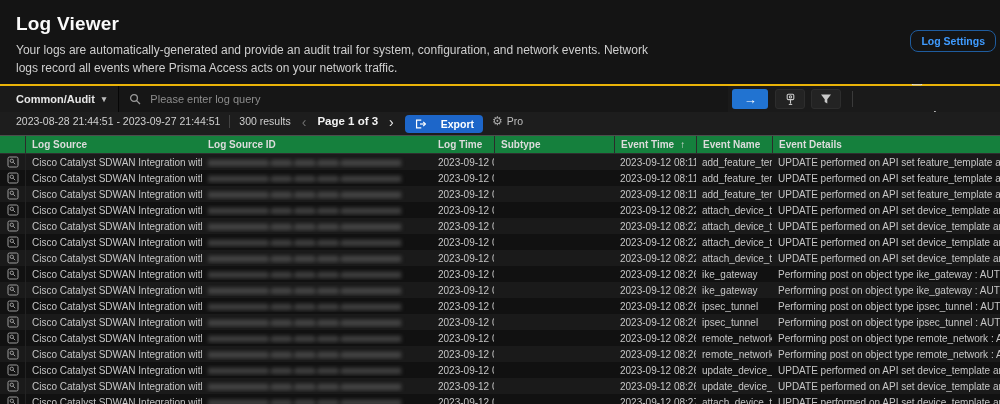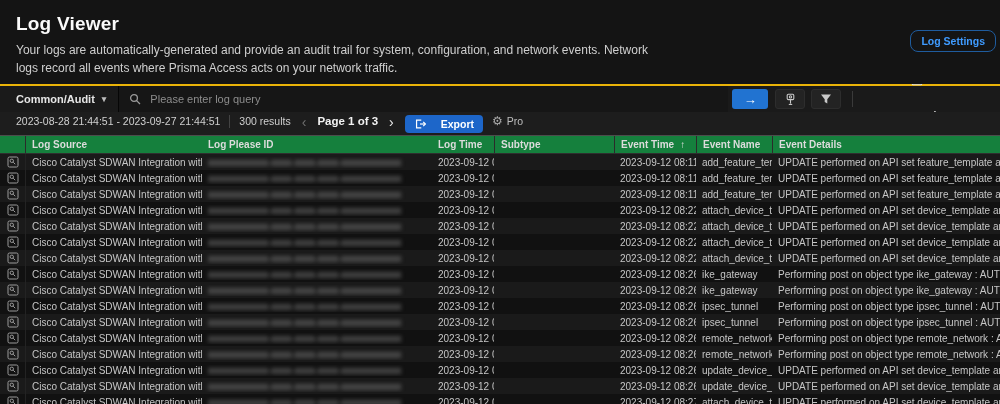--- a/index.html
+++ b/index.html
@@ -145,21 +145,21 @@
         <span class="gear">⚙</span>
         <span>Pro</span>
       </span>
     </div>
   </div>
 
   <div class="log-table">
     <div class="tgrid thead">
       <div class="th th-icon"></div>
       <div class="th">Log Source</div>
-      <div class="th">Log Please ID</div>
+      <div class="th">Log Source ID</div>
       <div class="th">
         <span>Log Time</span>
 
       </div>
       <div class="th sep">Subtype</div>
       <div class="th sep">
         <span>Event Time</span>
         <span class="sort-glyph">↑</span>
       </div>
       <div class="th sep">Event Name</div>

